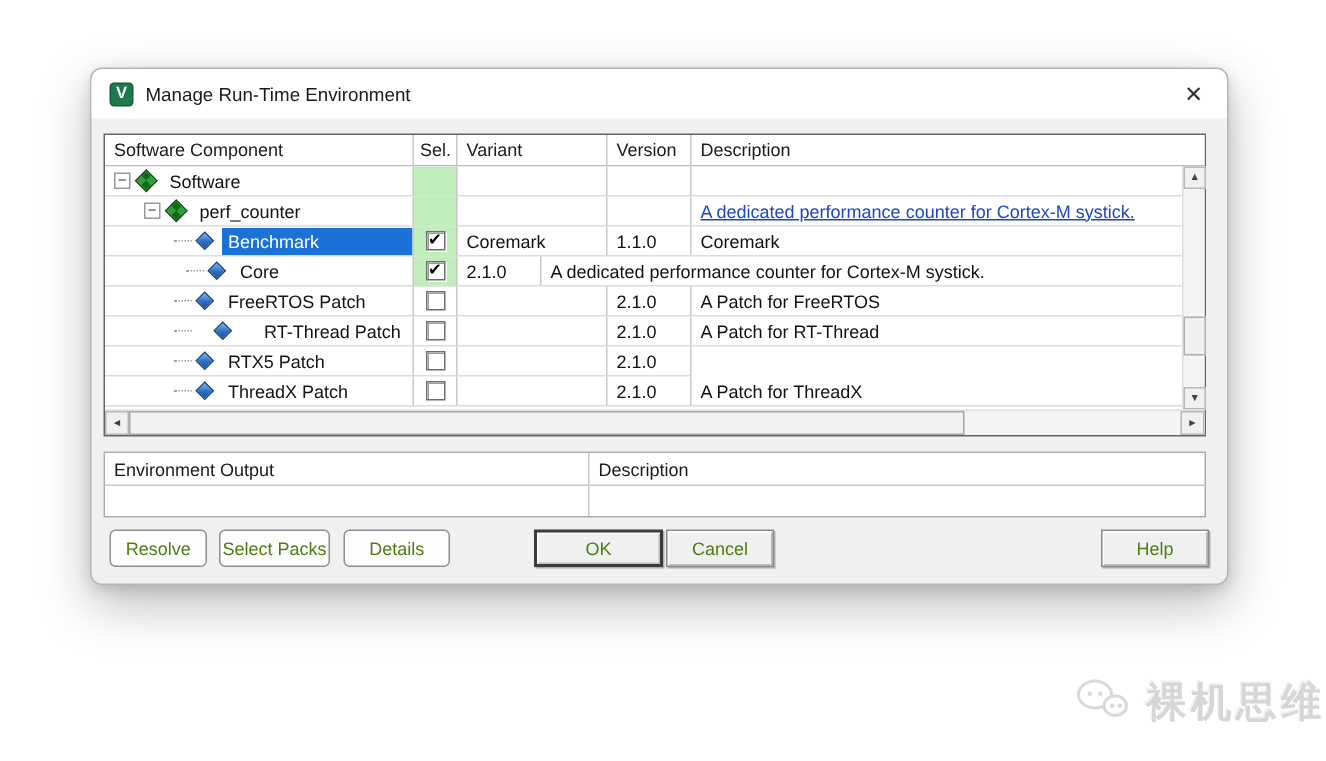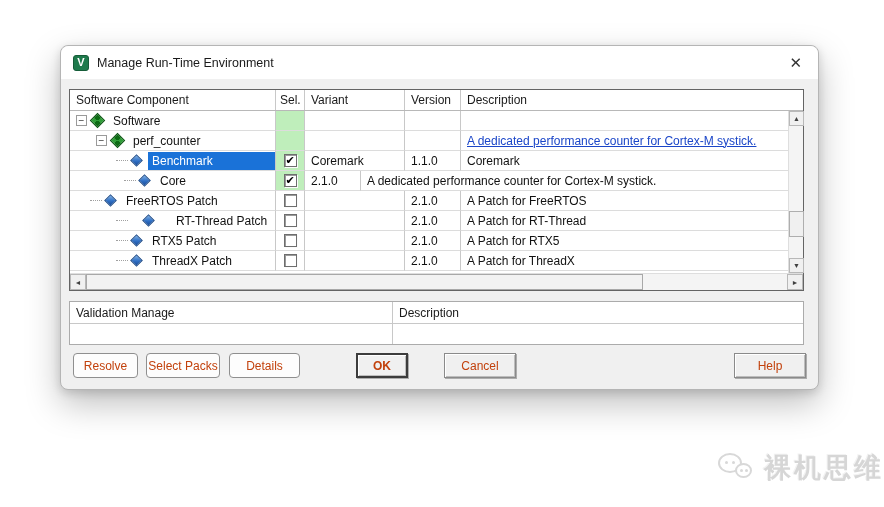--- a/index.html
+++ b/index.html
@@ -88,30 +88,30 @@
 
   
   .validation { position:absolute; left:8px; top:255px; width:735px; height:44px; background:#fff;
                 border:1px solid #ababab; }
   .validation .vrow { display:flex; height:22px; border-bottom:1px solid #c8c8c8; }
   .validation .vrow2 { display:flex; height:20px; }
   .vcell-left { width:323px; border-right:1px solid #c8c8c8; font-size:12px; padding:4px 6px; color:#1a1a1a; }
   .vcell-right { flex:1; font-size:12px; padding:4px 6px; color:#1a1a1a; }
 
   
-  .btn { position:absolute; top:307px; height:25px; font-size:12px; color:#c2410c;
+  .btn { position:absolute; top:307px; height:25px; font-size:12px; color:#4d7c0f;
          display:flex; align-items:center; justify-content:center; cursor:pointer; }
   .btn.modern { background:#fdfdfd; border:1px solid #8f8f8f; border-radius:4px; }
   .btn.classic { background:#f0f0f0; border:1px solid #8a8a8a;
                  box-shadow:inset 1px 1px 0 #ffffff, inset -1px -1px 0 #bdbdbd, 1px 1px 0 #adadad; }
   .btn.default { border:2px solid #3c3c3c; }
   #btn-resolve { left:12px; width:65px; }
   #btn-selectpacks { left:85px; width:74px; }
   #btn-details { left:168px; width:71px; }
-  #btn-ok { left:295px; width:52px;font-weight:bold; }
+  #btn-ok { left:295px; width:86px; }
   #btn-cancel { left:383px; width:72px; }
   #btn-help { left:673px; width:72px; }
 
   
   .watermark { position:absolute; left:718px; top:450px; display:flex; align-items:center;
                color:#d6d6d6; }
   .wm-icon { position:relative; width:40px; height:34px; margin-right:6px; }
   .bubble { position:absolute; border:2.5px solid #d8d8d8; background:#fff; border-radius:50%; }
   .bubble.big { left:0; top:2px; width:24px; height:20px; }
   .bubble.small { left:17px; top:12px; width:17px; height:15px; }
@@ -191,21 +191,21 @@
             </div>
             <div class="td c-sel sel-green">
               <div class="cb">✔</div>
             </div>
             <div class="td c-ver">2.1.0</div>
             <div class="td c-desc">
               <div>A dedicated performance counter for Cortex-M systick.</div>
             </div>
           </div>
           <div class="trow">
-            <div class="td c-name" style="padding-left: 20px;">
+            <div class="td c-name" style="padding-left: 46px;">
               <div class="dots"></div>
               <div class="diamond-leaf"></div>
               <div class="tree-label">FreeRTOS Patch</div>
             </div>
             <div class="td c-sel">
               <div class="cb"></div>
             </div>
             <div class="td c-var"></div>
             <div class="td c-ver">2.1.0</div>
             <div class="td c-desc">
@@ -231,23 +231,20 @@
             <div class="td c-name" style="padding-left: 46px;">
               <div class="dots"></div>
               <div class="diamond-leaf"></div>
               <div class="tree-label">RTX5 Patch</div>
             </div>
             <div class="td c-sel">
               <div class="cb"></div>
             </div>
             <div class="td c-var"></div>
             <div class="td c-ver">2.1.0</div>
-            <div class="td c-desc">
-              <div>A Patch for RTX5</div>
-            </div>
           </div>
           <div class="trow">
             <div class="td c-name" style="padding-left: 46px;">
               <div class="dots"></div>
               <div class="diamond-leaf"></div>
               <div class="tree-label">ThreadX Patch</div>
             </div>
             <div class="td c-sel">
               <div class="cb"></div>
             </div>
@@ -267,21 +264,21 @@
 
       <div class="hscroll">
         <div class="sb-btn left">◄</div>
         <div class="h-thumb"></div>
         <div class="sb-btn right">►</div>
       </div>
     </div>
 
     <div class="validation">
       <div class="vrow">
-        <div class="vcell-left">Validation Manage</div>
+        <div class="vcell-left">Environment Output</div>
         <div class="vcell-right">Description</div>
       </div>
       <div class="vrow2">
         <div class="vcell-left"></div>
         <div class="vcell-right"></div>
       </div>
     </div>
 
     <div class="btn modern" id="btn-resolve">Resolve</div>
     <div class="btn modern" id="btn-selectpacks">Select Packs</div>

